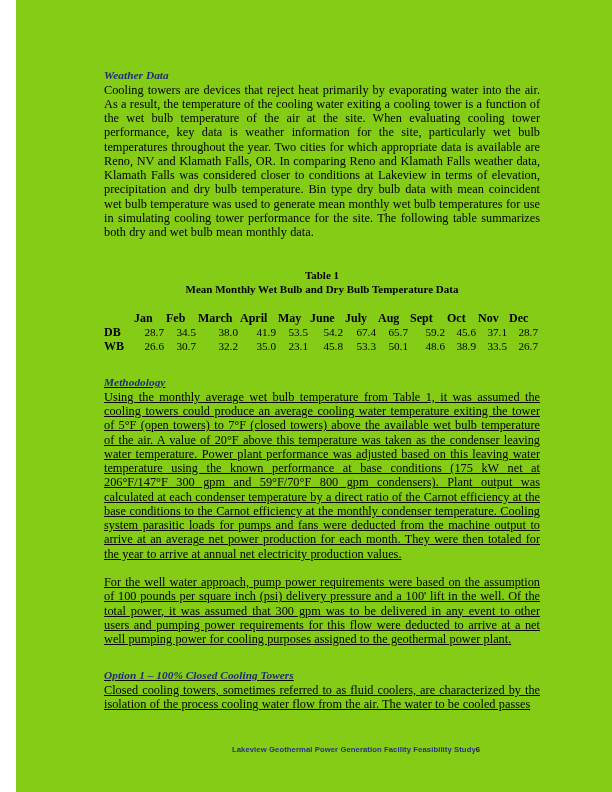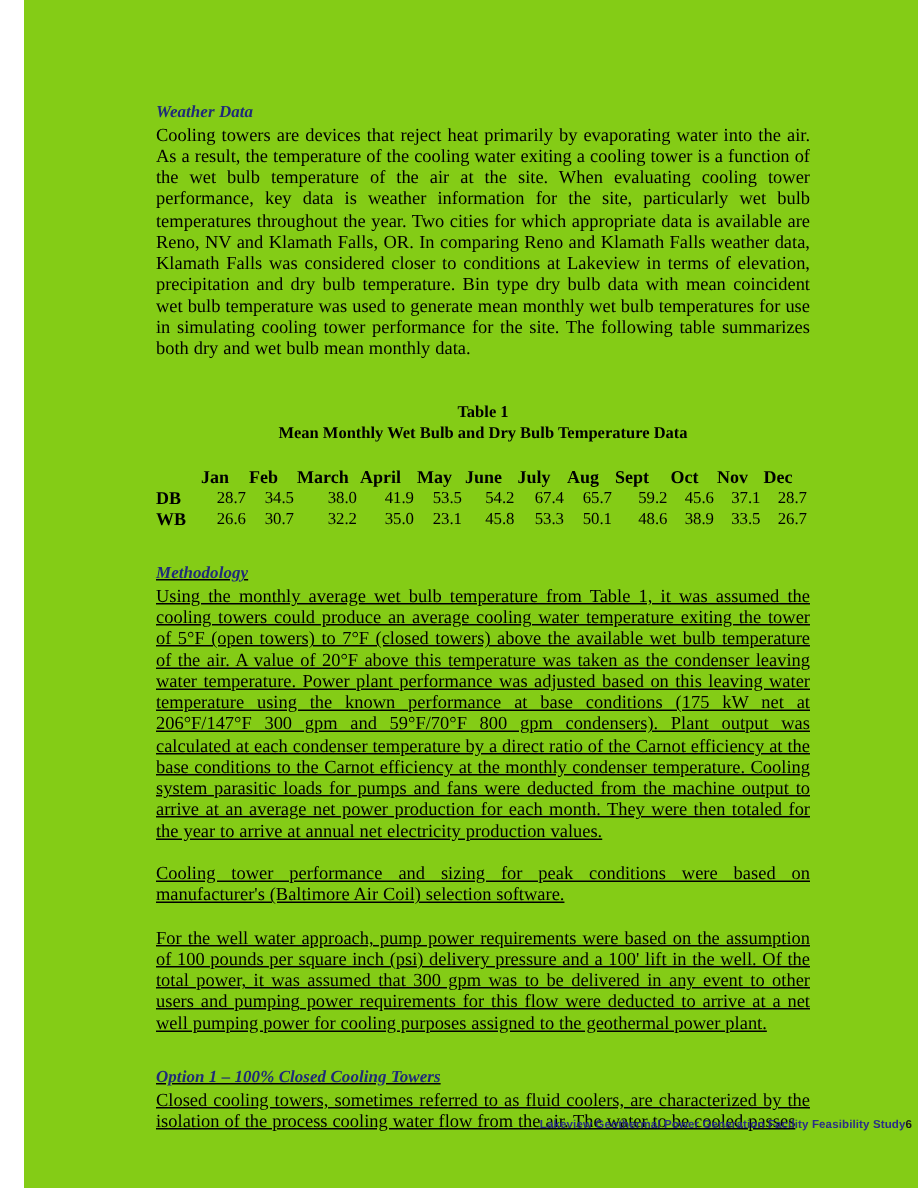--- a/index.html
+++ b/index.html
@@ -110,21 +110,21 @@
   .col-dec   { width: 31px; }
 
   .after-table { margin-top: 22px; text-decoration: underline; }
 
   .footer {
     position: absolute;
     left: 88px;
     top: 745px;
     width: 504px;
     display: flex;
-    justify-content: flex-end;
+    justify-content: center;
     align-items: baseline;
   }
   .footer-text {
     font-family: "Liberation Sans", "DejaVu Sans", sans-serif;
     font-size: 7.7px;
     font-weight: bold;
     color: #2b2f87;
     letter-spacing: 0.08px;
   }
   .footer-page {
@@ -212,21 +212,20 @@
             <td class="val">33.5</td>
             <td class="val">26.7</td>
           </tr>
         </tbody>
       </table>
     </div>
 
     <div class="after-table">
       <h2 class="section-heading">Methodology</h2>
       <p class="body-text">Using the monthly average wet bulb temperature from Table 1, it was assumed the cooling towers could produce an average cooling water temperature exiting the tower of 5°F (open towers) to 7°F (closed towers) above the available wet bulb temperature of the air.  A value of 20°F above this temperature was taken as the condenser leaving water temperature.   Power plant performance was adjusted based on this leaving water temperature using the known performance at base conditions (175 kW net at 206°F/147°F 300 gpm and 59°F/70°F 800 gpm condensers).  Plant output was calculated at each condenser temperature by a direct ratio of the Carnot efficiency at the base conditions to the Carnot efficiency at the monthly condenser temperature.   Cooling system parasitic loads for pumps and fans were deducted from the machine output to arrive at an average net power production for each month.  They were then totaled for the year to arrive at annual net electricity production values.</p>
-      <p class="body-text spaced">Cooling tower performance and sizing for peak conditions were based on manufacturer's (Baltimore Air Coil) selection software.</p>
       <p class="body-text spaced">For the well water approach, pump power requirements were based on the assumption of 100 pounds per square inch (psi) delivery pressure and a 100' lift in the well.  Of the total power, it was assumed that 300 gpm was to be delivered in any event to other users and pumping power requirements for this flow were deducted to arrive at a net well pumping power for cooling purposes assigned to the geothermal power plant.</p>
     </div>
 
     <div class="after-table">
       <h2 class="section-heading">Option 1 – 100% Closed Cooling Towers</h2>
       <p class="body-text">Closed cooling towers, sometimes referred to as fluid coolers, are characterized by the isolation of the process cooling water flow from the air.  The water to be cooled passes</p>
     </div>
 
   </div>
 

